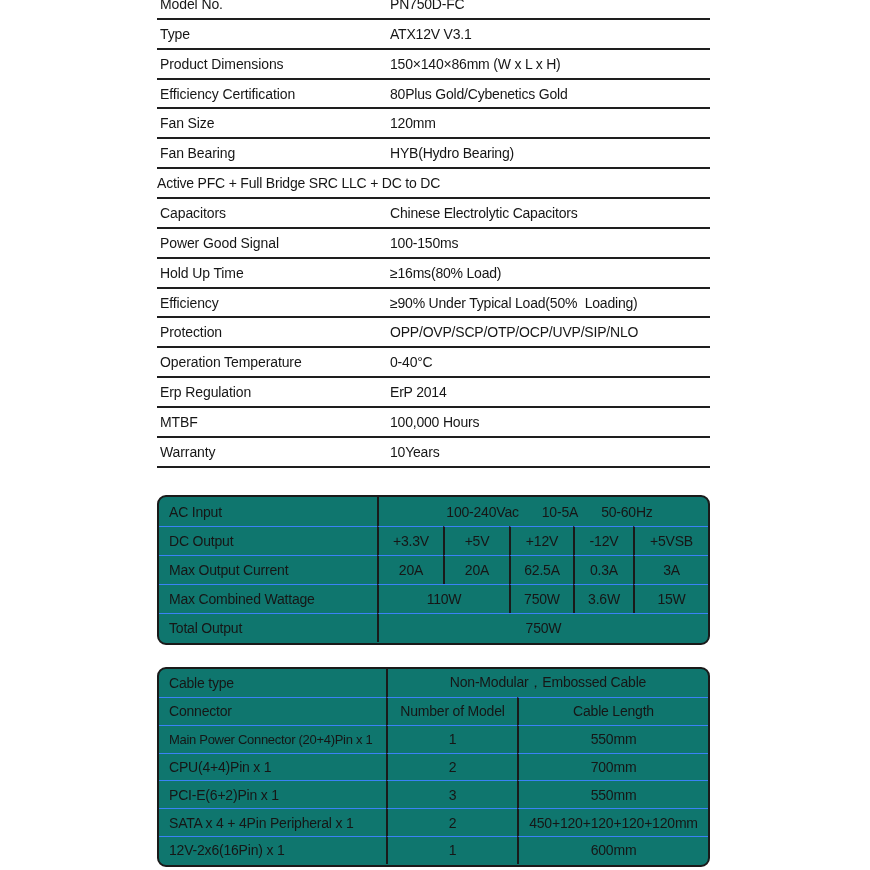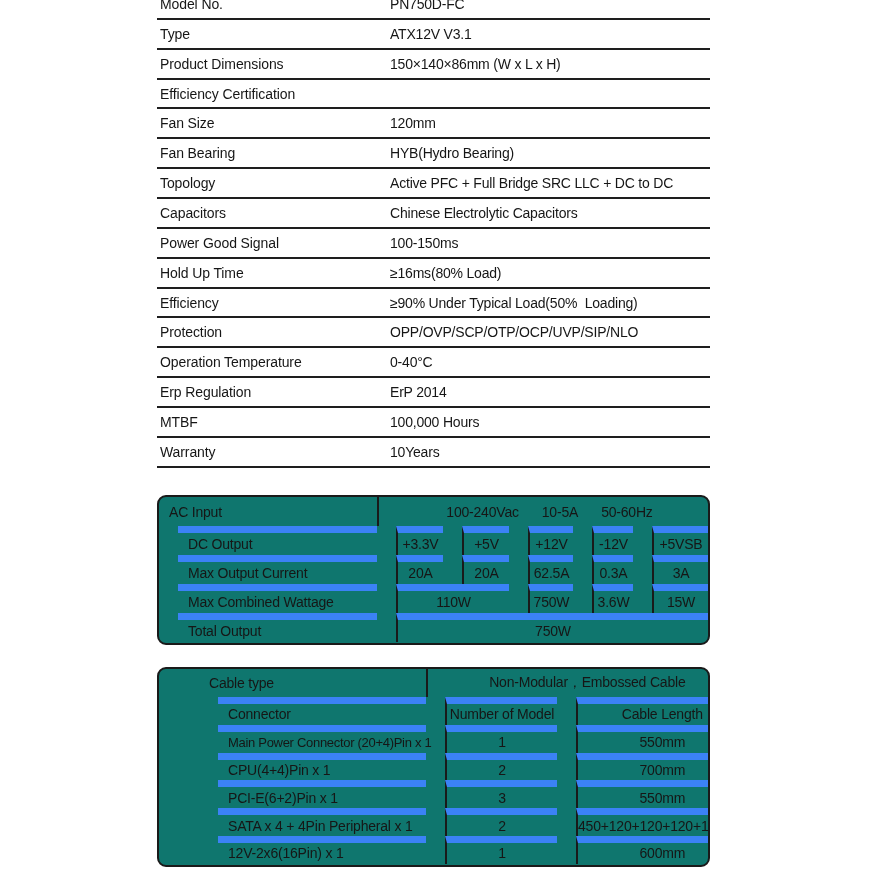--- a/index.html
+++ b/index.html
@@ -57,40 +57,39 @@
     align-items: center;
     justify-content: center;
     white-space: nowrap;
     letter-spacing: -0.2px;
   }
   .cell.lab {
     justify-content: flex-start;
     padding-left: 10px;
   }
   .bl { border-left: 2px solid #1a1a1a; }
-  .bt { border-top: 7px solid #3b82f6; margin-left: 19px; }
+  .bt { border-top: 1px solid #3b82f6; }
 
   
   .power-table {
     top: 495px;
     height: 150px;
     grid-template-columns: 218px 66px 66px 64px 60px 1fr;
     grid-auto-rows: 29px;
   }
   .span5 { grid-column: 2 / -1; }
   .span2 { grid-column: span 2; }
   .ac-values { gap: 23px; padding-left: 12px; }
 
   
   .cable-table {
     top: 667px;
     height: 200px;
     grid-template-columns: 227px 131px 1fr;
     grid-auto-rows: 27.85px;
-    padding-left: 40px;
   }
   .cable-row { display: contents; }
   .condensed { font-size: 13px; letter-spacing: -0.3px; }
 </style>
 </head>
 <body>
 
 <div class="page">
 
   <div class="spec-list" id="spec-list">
@@ -104,34 +103,34 @@
     <div class="spec-value">ATX12V V3.1</div>
   </div>
 
   <div class="spec-row">
     <div class="spec-label">Product Dimensions</div>
     <div class="spec-value">150×140×86mm (W x L x H)</div>
   </div>
 
   <div class="spec-row">
     <div class="spec-label">Efficiency Certification</div>
+    <div class="spec-value">80Plus Gold/Cybenetics Gold</div>
   </div>
 
   <div class="spec-row">
     <div class="spec-label">Fan Size</div>
     <div class="spec-value">120mm</div>
   </div>
 
   <div class="spec-row">
     <div class="spec-label">Fan Bearing</div>
     <div class="spec-value">HYB(Hydro Bearing)</div>
   </div>
 
   <div class="spec-row">
-    <div class="spec-label">Topology</div>
     <div class="spec-value">Active PFC + Full Bridge SRC LLC + DC to DC</div>
   </div>
 
   <div class="spec-row">
     <div class="spec-label">Capacitors</div>
     <div class="spec-value">Chinese Electrolytic Capacitors</div>
   </div>
 
   <div class="spec-row">
     <div class="spec-label">Power Good Signal</div>

